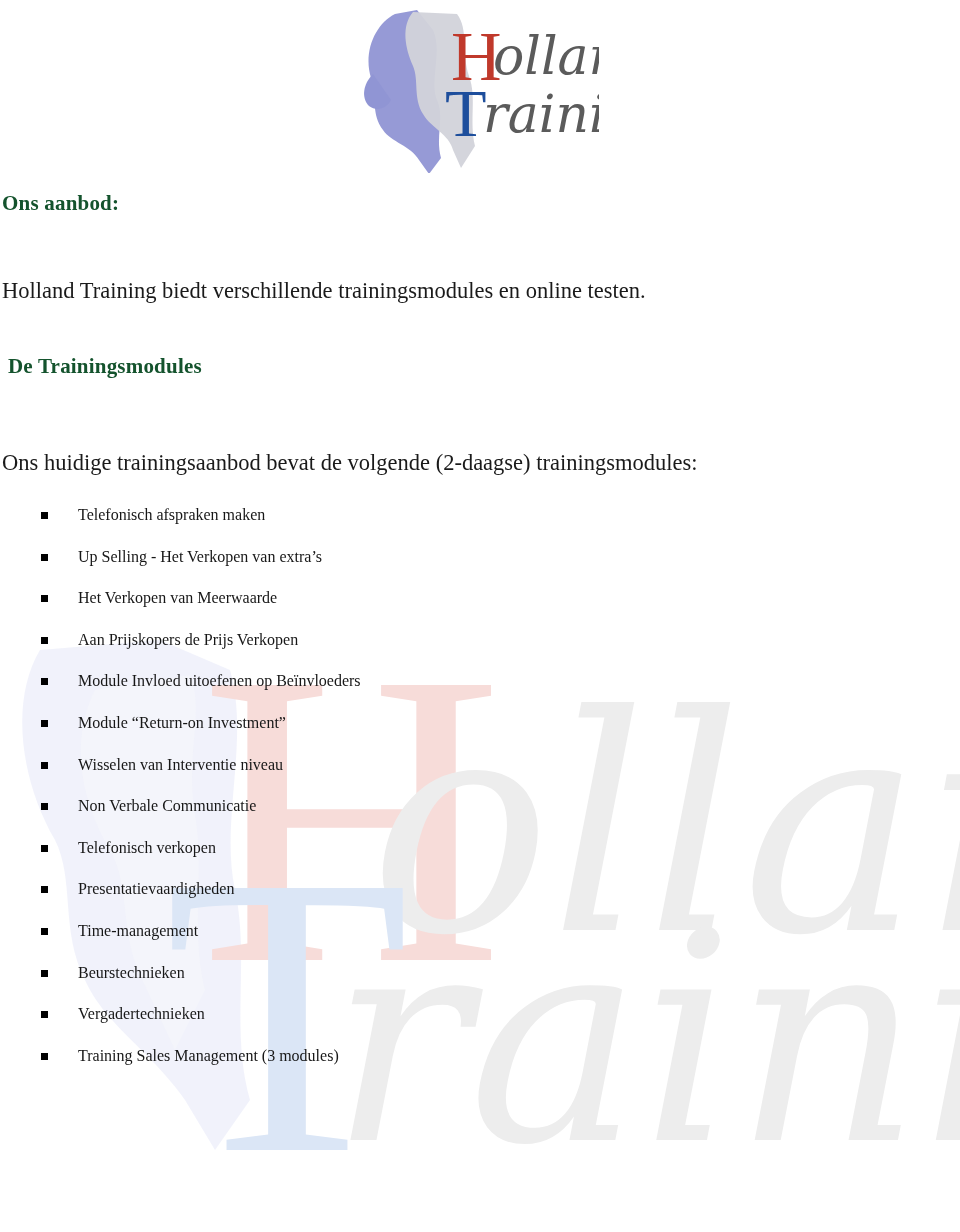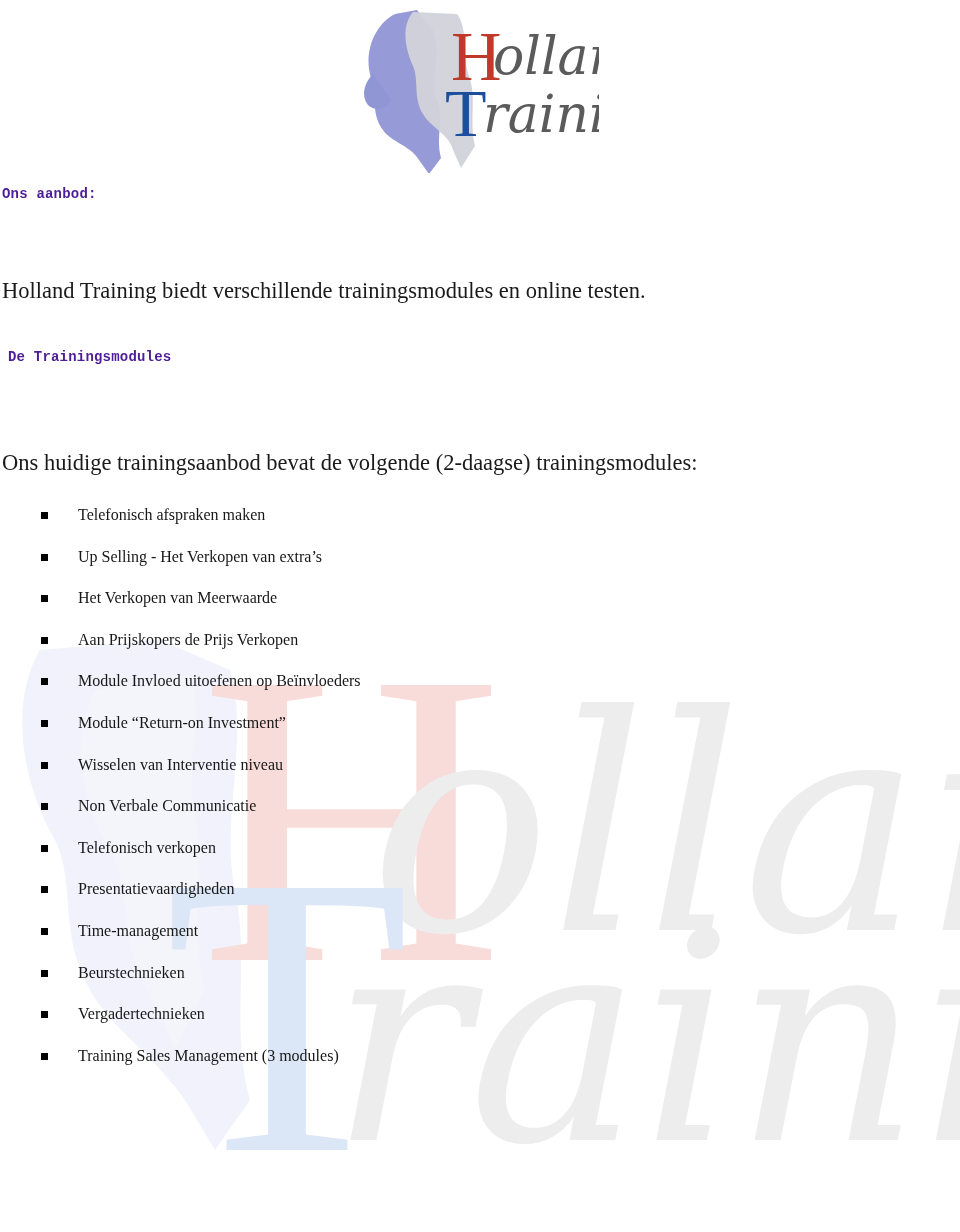--- a/index.html
+++ b/index.html
@@ -50,25 +50,25 @@
   .content {
     position: absolute;
     left: 0;
     top: 0;
     width: 960px;
     z-index: 3;
   }
 
   .heading-bold {
     position: absolute;
-    font-family: Liberation Mono, monospace;
+    font-family: Liberation Serif, serif;
     font-weight: 700;
-    font-size: 14px;
+    font-size: 21px;
     letter-spacing: 0.2px;
-    color: #4c1d95;
+    color: #14532d;
     white-space: nowrap;
   }
   #ons-aanbod-heading { left: 2px; top: 177px; }
   #de-trainingsmodules-heading { left: 8px; top: 337px; }
 
   .paragraph {
     position: absolute;
     font-family: "Liberation Serif", "DejaVu Serif", serif;
     font-size: 22.5px;
     line-height: 1.3;

